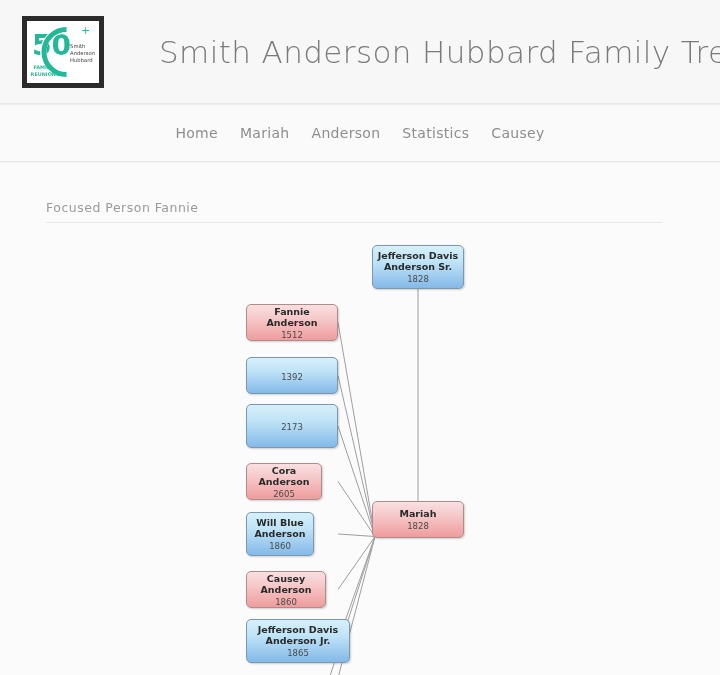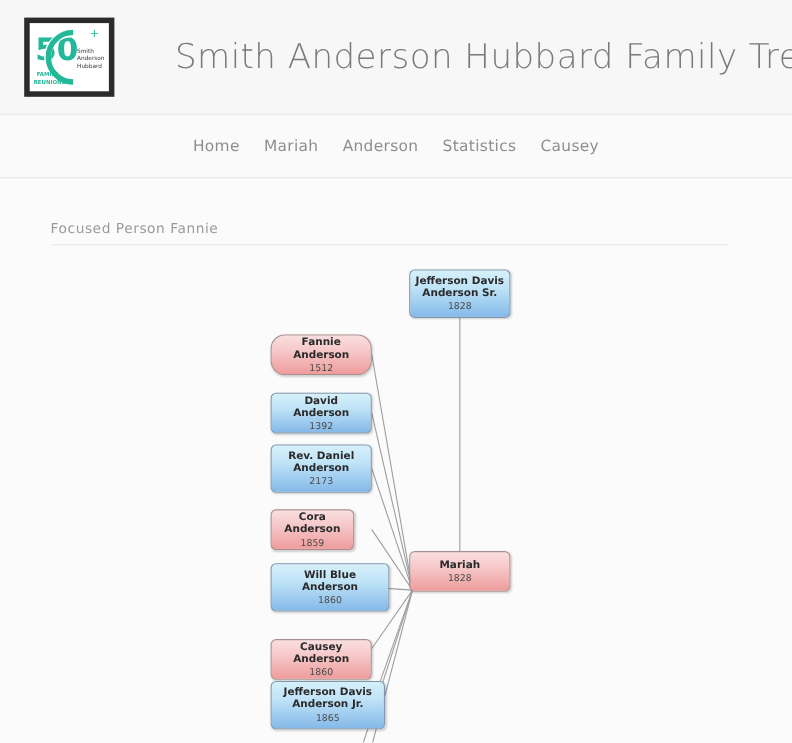--- a/index.html
+++ b/index.html
@@ -186,41 +186,39 @@
           <line x1="338" y1="400" x2="375" y2="295.5"></line>
           <line x1="375" y1="295.5" x2="322" y2="460"></line>
           <line x1="375" y1="295.5" x2="332" y2="460"></line>
         </g>
     </svg>
     <div id="node-layer">
         <div class="node male" style="left: 372px; top: 4px; width: 92px; height: 44px;">
           <div class="node-name">Jefferson Davis Anderson Sr.</div>
           <div class="node-year">1828</div>
         </div>
-        <div class="node female" style="left: 246px; top: 63px; width: 92px; height: 37px; border-radius: 13px;">
+        <div class="node female" style="left: 246px; top: 63px; width: 92px; height: 37px;">
           <div class="node-name">Fannie Anderson</div>
           <div class="node-year">1512</div>
         </div>
         <div class="node male" style="left: 246px; top: 116px; width: 92px; height: 37px;">
-          <div class="node-name">David Anderson</div>
           <div class="node-year">1392</div>
         </div>
         <div class="node male" style="left: 246px; top: 163px; width: 92px; height: 44px;">
-          <div class="node-name">Rev. Daniel Anderson</div>
           <div class="node-year">2173</div>
         </div>
         <div class="node female" style="left: 246px; top: 222px; width: 76px; height: 37px;">
           <div class="node-name">Cora Anderson</div>
-          <div class="node-year">1859</div>
-        </div>
-        <div class="node male" style="left: 246px; top: 271px; width: 108px; height: 44px;">
+          <div class="node-year">2605</div>
+        </div>
+        <div class="node male" style="left: 246px; top: 271px; width: 68px; height: 44px;">
           <div class="node-name">Will Blue Anderson</div>
           <div class="node-year">1860</div>
         </div>
-        <div class="node female" style="left: 246px; top: 340px; width: 92px; height: 37px;">
+        <div class="node female" style="left: 246px; top: 330px; width: 80px; height: 37px;">
           <div class="node-name">Causey Anderson</div>
           <div class="node-year">1860</div>
         </div>
         <div class="node male" style="left: 246px; top: 378px; width: 104px; height: 44px;">
           <div class="node-name">Jefferson Davis Anderson Jr.</div>
           <div class="node-year">1865</div>
         </div>
         <div class="node female" style="left: 372px; top: 260px; width: 92px; height: 37px;">
           <div class="node-name">Mariah</div>
           <div class="node-year">1828</div>

